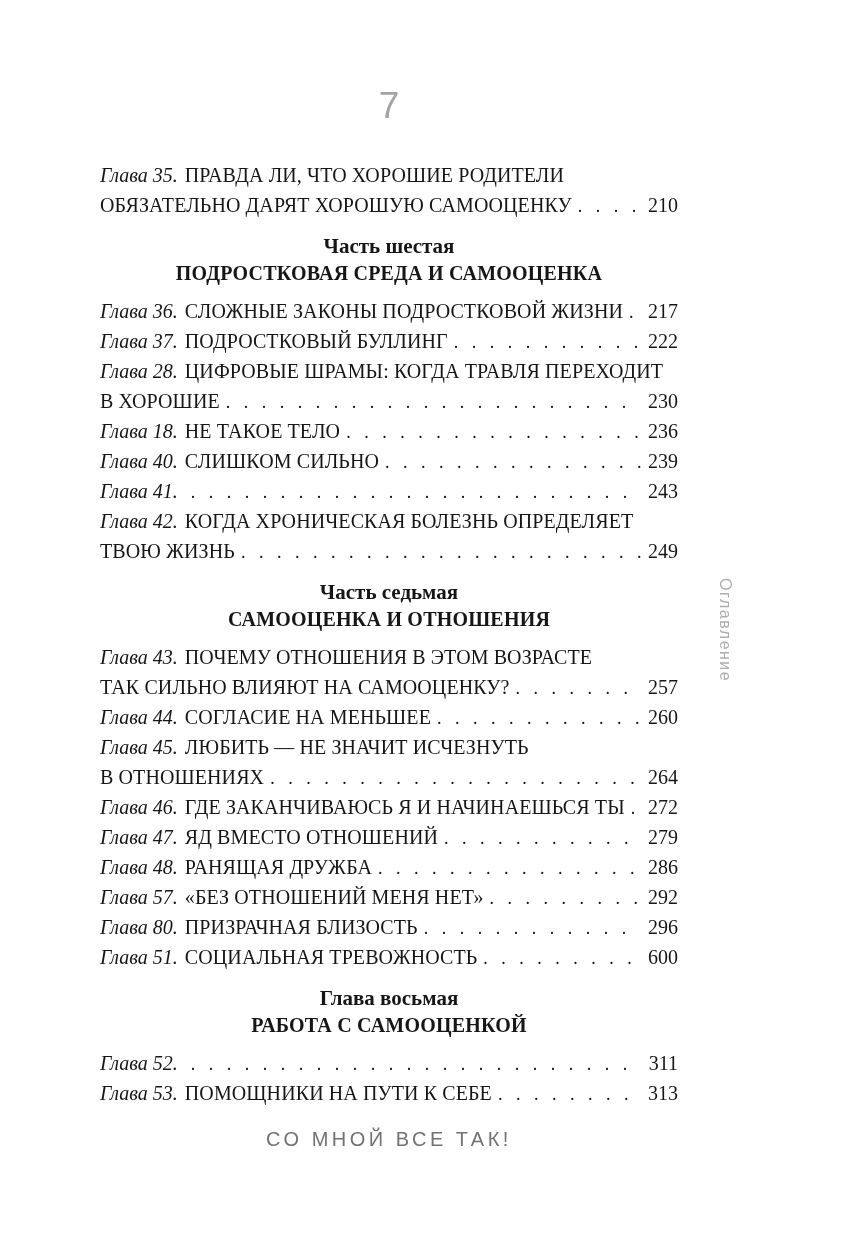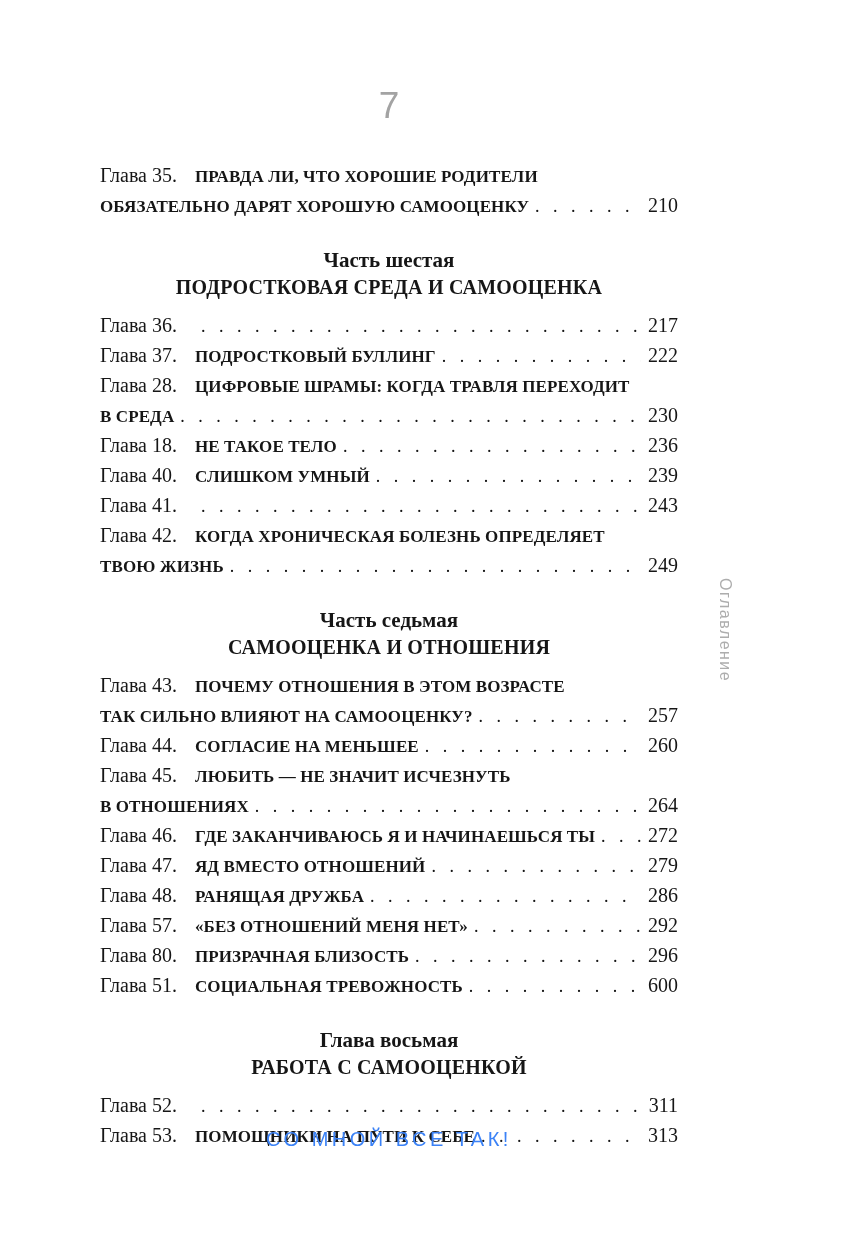--- a/index.html
+++ b/index.html
@@ -20,65 +20,65 @@
     font-size:37px;line-height:40px;
     color:#a3a3a3;
   }
   .footer{
     position:absolute;top:1127px;left:100px;width:578px;
     text-align:center;
     font-family:"Liberation Sans", sans-serif;
     font-weight:300;
     font-size:20px;line-height:24px;
     letter-spacing:3.5px;
-    color:#3b82f6;
+    color:#737373;
     white-space:nowrap;
   }
   .side-label{
     position:absolute;top:578px;left:716px;
     writing-mode:vertical-rl;
     font-family:"Liberation Sans", sans-serif;
     font-weight:300;
     font-size:16px;
     letter-spacing:1.5px;
     color:#adadad;
     white-space:nowrap;
   }
   
   .toc{
     position:absolute;left:100px;top:160px;width:578px;
   }
   .part-heading{
-    margin:27px 0 9px 0;
+    margin:13px 0 9px 0;
     text-align:center;
   }
   .part-name{
     font-size:21px;line-height:27px;font-weight:bold;
   }
   .part-title{
     font-size:20px;line-height:27px;font-weight:bold;
     letter-spacing:0.2px;
   }
   .entry-line{
     display:flex;
     align-items:baseline;
     height:30px;
     line-height:30px;
     white-space:nowrap;
   }
   .chapter-label{
     font-size:20px;
-    margin-right:18px;
+    margin-right:7px;
     flex:0 0 auto;
+    font-style:italic;
   }
   .chapter-title{
-    font-size:17px;
+    font-size:20px;
     letter-spacing:0.1px;
     flex:0 0 auto;
-    font-weight:bold;
   }
   .dot-leader{
     flex:1 1 auto;
     overflow:hidden;
     font-size:18px;
     letter-spacing:4.5px;
     padding-left:6px;
     color:#161616;
   }
   .page-ref{
@@ -108,55 +108,56 @@
         </div>
       </div>
       <div class="toc-section">
         <div class="part-heading">
           <div class="part-name">Часть шестая</div>
           <div class="part-title">ПОДРОСТКОВАЯ СРЕДА И САМООЦЕНКА</div>
         </div>
         <div class="toc-entry">
           <div class="entry-line">
             <div class="chapter-label" style="display: inline;">Глава 36.</div>
+            <div class="chapter-title">СЛОЖНЫЕ ЗАКОНЫ ПОДРОСТКОВОЙ ЖИЗНИ</div>
             <div class="dot-leader">. . . . . . . . . . . . . . . . . . . . . . . . . . . . . . . . . . . . . . . . . . . . . . . . . . . . . . . . . . . . . . . . . . . . . . . . . . . . . . . .</div>
             <div class="page-ref">217</div>
           </div>
         </div>
         <div class="toc-entry">
           <div class="entry-line">
             <div class="chapter-label" style="display: inline;">Глава 37.</div>
             <div class="chapter-title">ПОДРОСТКОВЫЙ БУЛЛИНГ</div>
             <div class="dot-leader">. . . . . . . . . . . . . . . . . . . . . . . . . . . . . . . . . . . . . . . . . . . . . . . . . . . . . . . . . . . . . . . . . . . . . . . . . . . . . . . .</div>
             <div class="page-ref">222</div>
           </div>
         </div>
         <div class="toc-entry">
           <div class="entry-line">
             <div class="chapter-label" style="display: inline;">Глава 28.</div>
             <div class="chapter-title">ЦИФРОВЫЕ ШРАМЫ: КОГДА ТРАВЛЯ ПЕРЕХОДИТ</div>
           </div>
           <div class="entry-line">
-            <div class="chapter-title">В СРЕДА</div>
+            <div class="chapter-title">В ХОРОШИЕ</div>
             <div class="dot-leader">. . . . . . . . . . . . . . . . . . . . . . . . . . . . . . . . . . . . . . . . . . . . . . . . . . . . . . . . . . . . . . . . . . . . . . . . . . . . . . . .</div>
             <div class="page-ref">230</div>
           </div>
         </div>
         <div class="toc-entry">
           <div class="entry-line">
             <div class="chapter-label" style="display: inline;">Глава 18.</div>
             <div class="chapter-title">НЕ ТАКОЕ ТЕЛО</div>
             <div class="dot-leader">. . . . . . . . . . . . . . . . . . . . . . . . . . . . . . . . . . . . . . . . . . . . . . . . . . . . . . . . . . . . . . . . . . . . . . . . . . . . . . . .</div>
             <div class="page-ref">236</div>
           </div>
         </div>
         <div class="toc-entry">
           <div class="entry-line">
             <div class="chapter-label" style="display: inline;">Глава 40.</div>
-            <div class="chapter-title">СЛИШКОМ УМНЫЙ</div>
+            <div class="chapter-title">СЛИШКОМ СИЛЬНО</div>
             <div class="dot-leader">. . . . . . . . . . . . . . . . . . . . . . . . . . . . . . . . . . . . . . . . . . . . . . . . . . . . . . . . . . . . . . . . . . . . . . . . . . . . . . . .</div>
             <div class="page-ref">239</div>
           </div>
         </div>
         <div class="toc-entry">
           <div class="entry-line">
             <div class="chapter-label" style="display: inline;">Глава 41.</div>
             <div class="dot-leader">. . . . . . . . . . . . . . . . . . . . . . . . . . . . . . . . . . . . . . . . . . . . . . . . . . . . . . . . . . . . . . . . . . . . . . . . . . . . . . . .</div>
             <div class="page-ref">243</div>
           </div>

